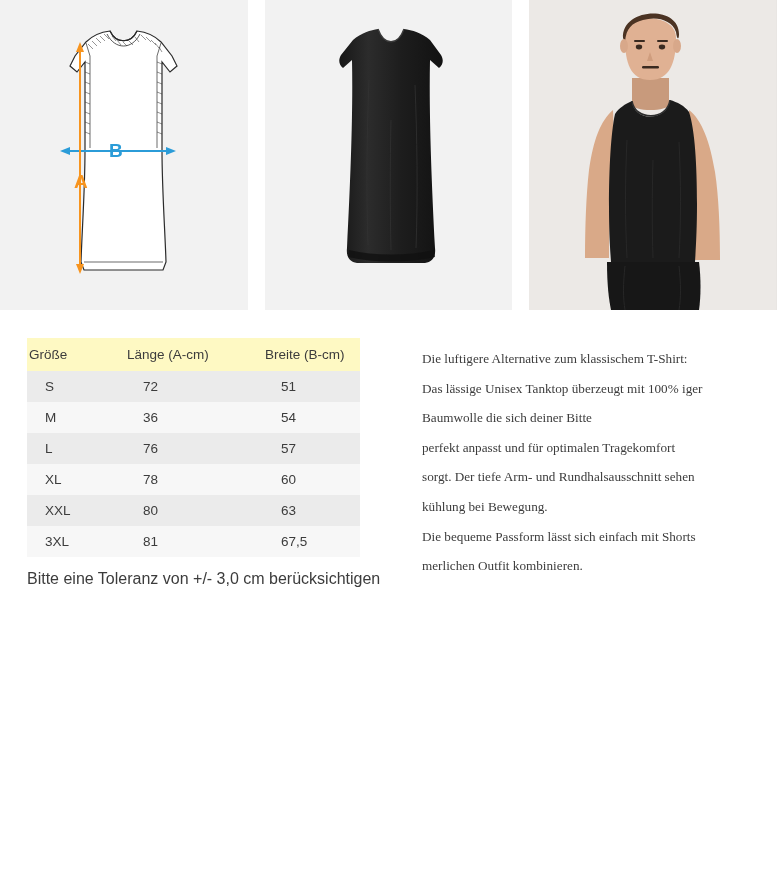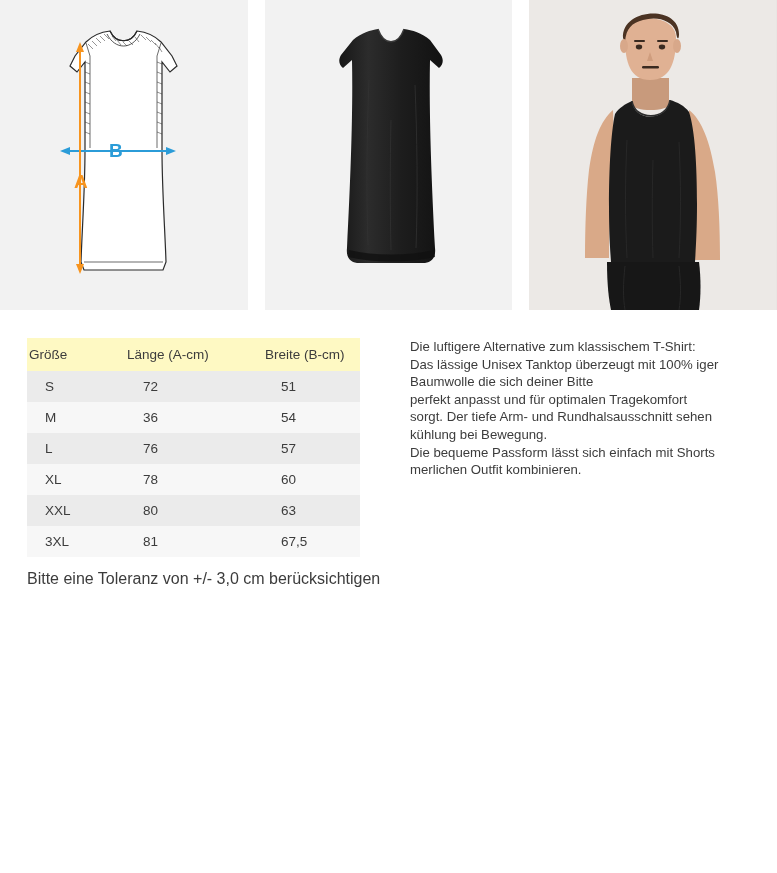--- a/index.html
+++ b/index.html
@@ -82,21 +82,22 @@
 
   .desc-col {
     width: 380px;
     padding-left: 50px;
     box-sizing: border-box;
     font-size: 13.2px;
     line-height: 17.6px;
     color: #3c3c3c;
   }
   .desc-col p {
-    margin: 0;
+    margin: 12px;
+    font-family: Liberation Serif, serif;
   }
   .desc-col p + p { margin-top: 0px; }
 
   .tolerance {
     position: absolute;
     left: 27px;
     top: 570px;
     font-size: 16px;
     color: #3c3c3c;
   }

